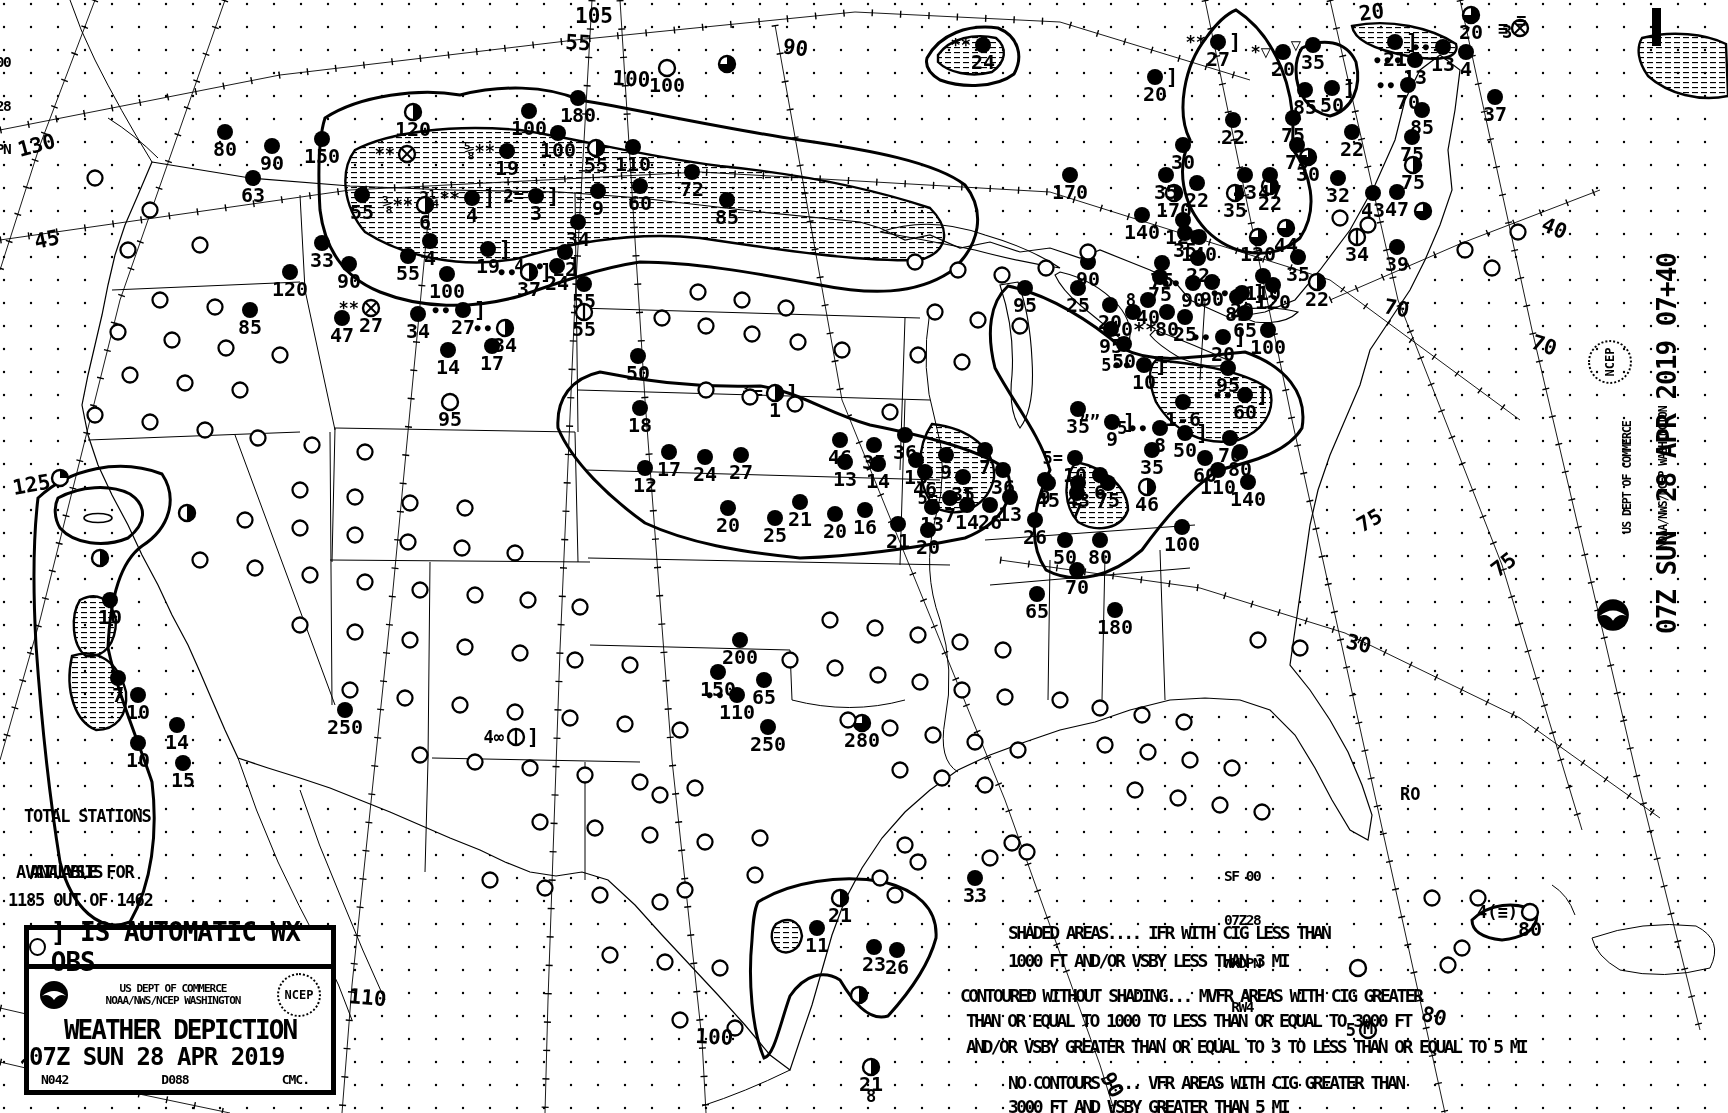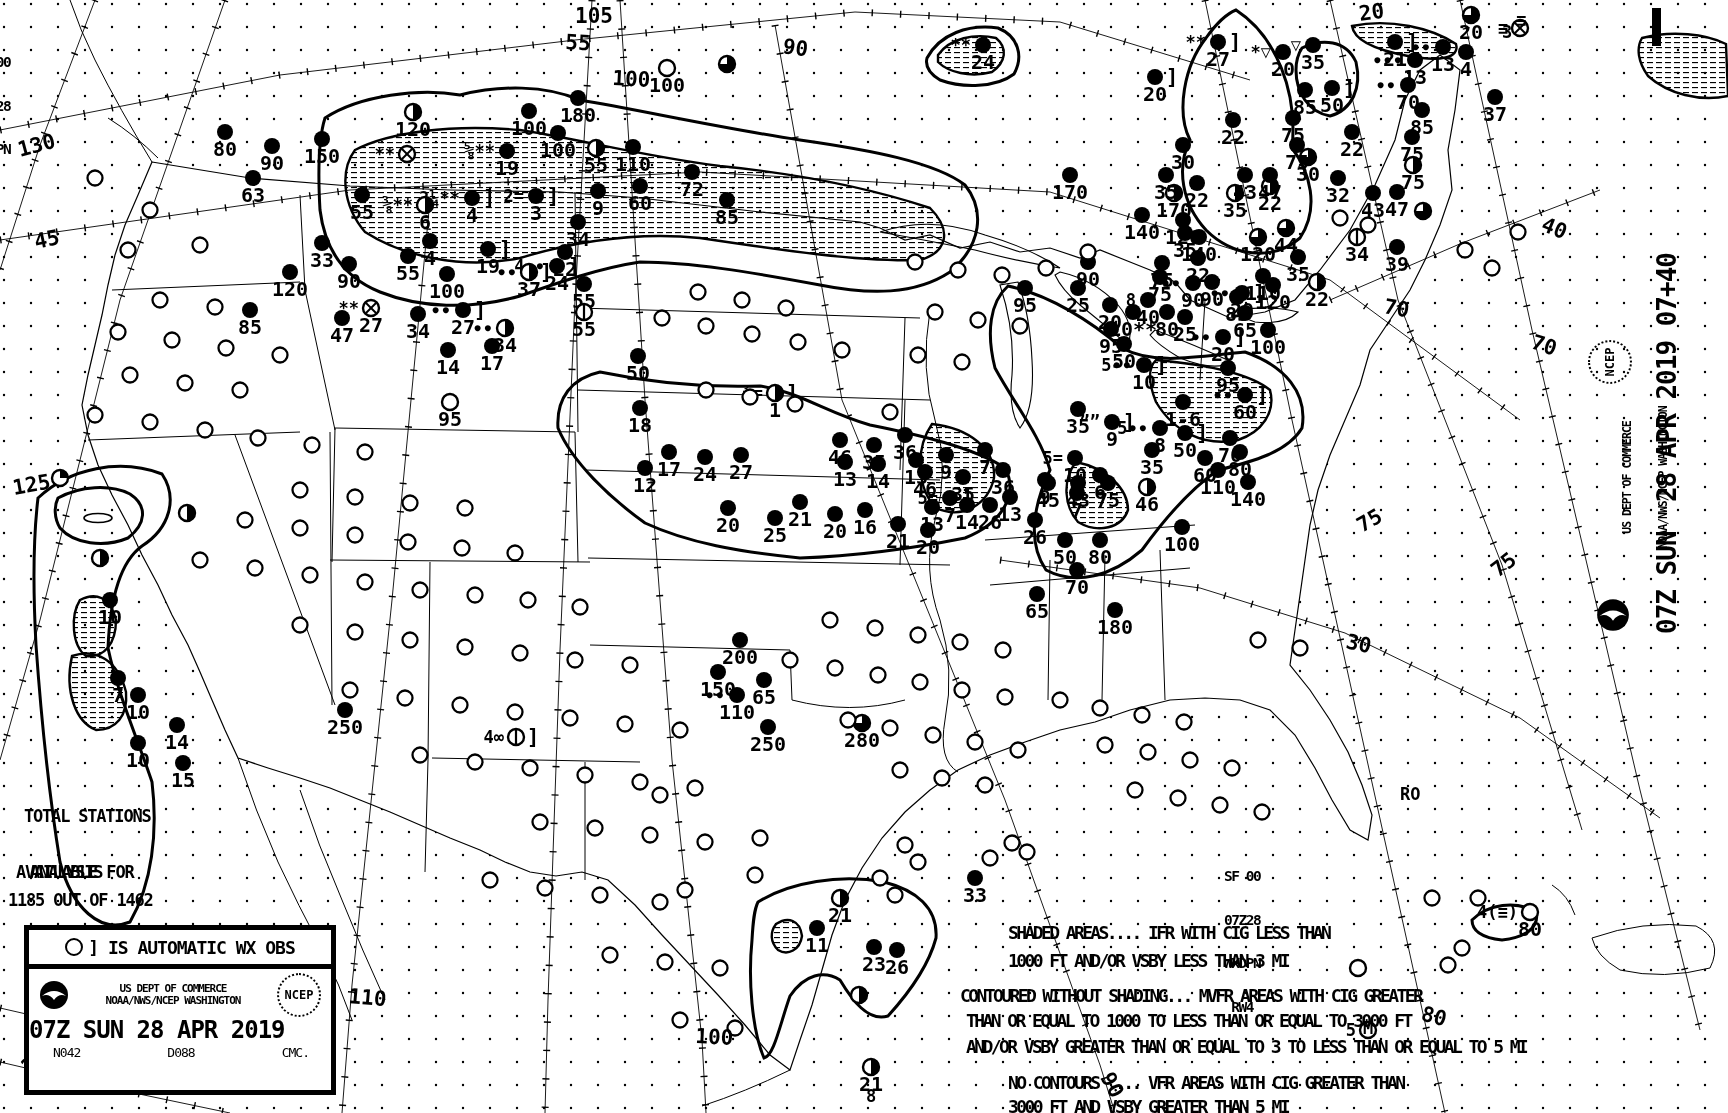--- a/index.html
+++ b/index.html
@@ -5,30 +5,30 @@
   html,body{margin:0;padding:0;}
   body{width:1728px;height:1113px;position:relative;overflow:hidden;background:#fff;
        font-family:"DejaVu Sans Mono",monospace;color:#000;}
   .ov{position:absolute;white-space:pre;}
   .mono-sm{font-size:18px;font-weight:bold;letter-spacing:-2.6px;}
   .idblk{font-size:14.5px;font-weight:bold;line-height:14.5px;letter-spacing:-1.5px;}
   .totals{font-size:17px;font-weight:bold;letter-spacing:-1.2px;}
   .legend-box{position:absolute;left:24px;top:925px;width:312px;height:170px;
               border:5px solid #000;background:#fff;box-sizing:border-box;}
   .auto-row{height:34px;border-bottom:5px solid #000;display:flex;align-items:center;
-            justify-content:center;font-size:18px;font-weight:bold;letter-spacing:-1px;gap:5px;}
+            justify-content:center;font-size:26px;font-weight:bold;letter-spacing:-1px;gap:5px;}
   .obs-circle{display:inline-block;width:14px;height:14px;border:2.5px solid #000;border-radius:50%;}
   .agency-row{display:flex;align-items:center;justify-content:space-between;padding:4px 10px 0 10px;}
   .dept-lines{font-size:11px;font-weight:bold;line-height:12px;letter-spacing:-1px;text-align:center;}
   .ncep-circle{width:40px;height:40px;border:2px dotted #000;border-radius:50%;display:flex;
                align-items:center;justify-content:center;font-size:12px;font-weight:bold;text-align:center;}
   .big-title{font-size:26px;font-weight:bold;letter-spacing:-2px;text-align:center;line-height:27px;}
   .big-date{font-size:24px;font-weight:bold;letter-spacing:-1px;text-align:left;line-height:26px;}
-  .codes-row{display:flex;justify-content:space-between;padding:2px 22px 0 24px;
-             font-size:13px;font-weight:normal;letter-spacing:-1px;}
+  .codes-row{display:flex;justify-content:space-between;padding:2px 22px 0 12px;
+             font-size:13px;font-weight:bold;letter-spacing:-1px;}
   .vrot{transform:rotate(-90deg);transform-origin:0 0;}
   .side-big{font-size:26px;font-weight:bold;letter-spacing:-1px;width:460px;}
   .side-sm{font-size:11.5px;font-weight:bold;line-height:12px;letter-spacing:-1px;width:205px;text-align:center;}
   .edge-bar{position:absolute;left:1652px;top:8px;width:9px;height:38px;background:#000;}
   svg text{fill:#000;}
   .snum{font:bold 20px "DejaVu Sans Mono",monospace;}
   .spre{font:bold 17px "DejaVu Sans Mono",monospace;}
   .sauto{font:bold 21px "DejaVu Sans Mono",monospace;}
   .glab{font:bold 21px "DejaVu Sans Mono",monospace;}
   .mtext{font:bold 17px "DejaVu Sans Mono",monospace;}
@@ -1237,20 +1237,21 @@
       <path d="M3,16 Q15,6 27,16 Q20,13 15,20 Q10,13 3,16 Z" fill="#fff"></path>
     </svg>
     <div class="dept-lines">
       <div>US DEPT OF COMMERCE</div>
       <div>NOAA/NWS/NCEP WASHINGTON</div>
     </div>
     <div class="ncep-circle">
       <span>NCEP</span>
     </div>
   </div>
+  <div class="big-title">WEATHER DEPICTION</div>
   <div class="big-date">07Z SUN  28 APR 2019</div>
   <div class="codes-row">
     <span>N042</span>
     <span>D088</span>
     <span>CMC.</span>
   </div>
 </div>
 
 
 <div class="ov side-big vrot" style="left:1652px;top:634px;">07Z SUN  28 APR 2019 07+40</div>

